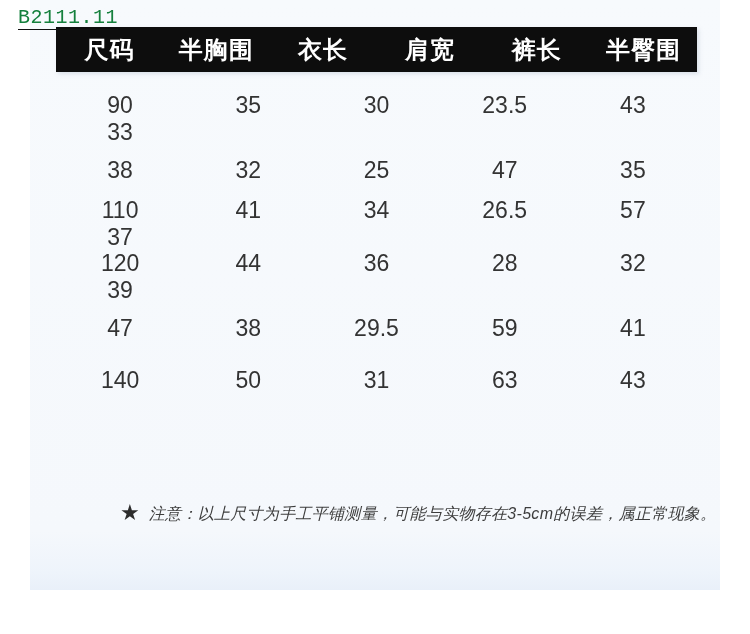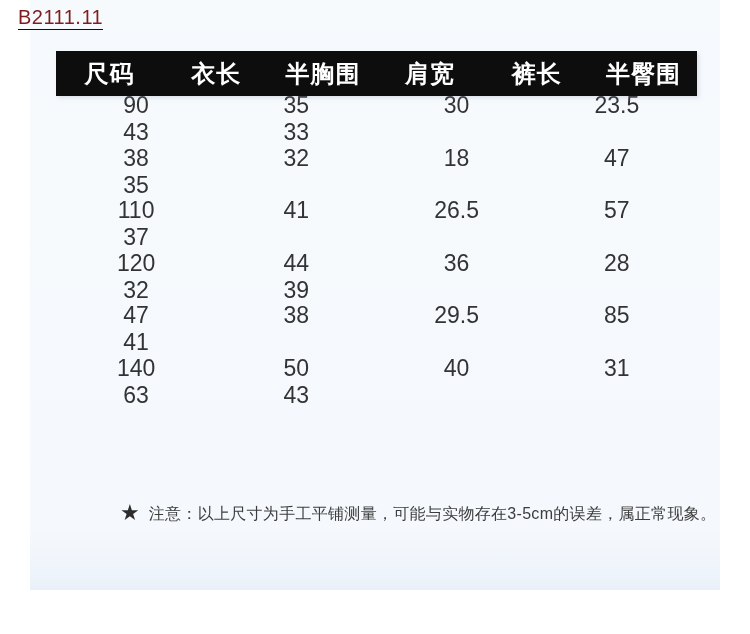--- a/index.html
+++ b/index.html
@@ -12,57 +12,56 @@
   }
   .panel {
     position: absolute;
     left: 30px; top: 0;
     width: 690px; height: 590px;
     background: linear-gradient(180deg, #f7fafd 0%, #f5f8fc 90%, #eef4fb 97%, #e9f0f9 100%);
   }
   .product-code {
     position: absolute;
     left: 18px; top: 6px;
-    font-family: Liberation Sans, sans-serif;
+    font-family: Liberation Mono, monospace;
     font-size: 20px;
     line-height: 23px;
-    color: #7f1d1d;
+    color: #15803d;
     letter-spacing: 0.5px;
     border-bottom: 1.5px solid #111111;
     padding-bottom: 0px;
     z-index: 3;
   }
   .header-bar {
     position: absolute;
     left: 56px; top: 27px;
     width: 641px; height: 45px;
     background: #0d0d0d;
     display: grid;
     grid-template-columns: repeat(6, 1fr);
     align-items: center;
     z-index: 2;
     box-shadow: 2px 2px 4px rgba(140,155,180,0.25);
-    margin-top: 24px;
   }
   .header-bar .hcell {
     color: #ffffff;
     font-size: 24px;
     font-weight: 700;
     text-align: center;
     letter-spacing: 1px;
     white-space: nowrap;
   }
   .rows {
     position: absolute;
     left: 56px; top: 92px;
     width: 641px;
   }
   .row {
     display: grid;
-    grid-template-columns: repeat(4, 1fr);
+    grid-template-columns: repeat(5, 1fr);
     align-items: center;
     height: 52.5px;
   }
   .row .cell {
     text-align: center;
     font-size: 23px;
     color: #333333;
     white-space: nowrap;
   }
   .note {
@@ -76,80 +75,81 @@
     font-size: 22px;
     line-height: 22px;
     color: #2c2c2c;
     margin-right: 9px;
     transform: translateY(-1px);
   }
   .note .note-text {
     font-size: 16px;
     color: #3d3d3d;
     letter-spacing: 0.3px;
+    font-style: italic;
   }
 </style>
 </head>
 <body>
 
 <div class="panel"></div>
 
 <div class="product-code">B2111.11</div>
 
 <div class="header-bar">
   <div class="hcell">尺码</div>
+  <div class="hcell">半胸围</div>
   <div class="hcell">衣长</div>
-  <div class="hcell">半胸围</div>
   <div class="hcell">肩宽</div>
   <div class="hcell">裤长</div>
   <div class="hcell">半臀围</div>
 </div>
 
 <div class="rows">
   <div class="row">
     <div class="cell">90</div>
     <div class="cell">35</div>
     <div class="cell">30</div>
     <div class="cell">23.5</div>
     <div class="cell">43</div>
     <div class="cell">33</div>
   </div>
   <div class="row">
     <div class="cell">38</div>
     <div class="cell">32</div>
-    <div class="cell">18</div>
+    <div class="cell">25</div>
     <div class="cell">47</div>
     <div class="cell">35</div>
   </div>
   <div class="row">
     <div class="cell">110</div>
     <div class="cell">41</div>
+    <div class="cell">34</div>
     <div class="cell">26.5</div>
     <div class="cell">57</div>
     <div class="cell">37</div>
   </div>
   <div class="row">
     <div class="cell">120</div>
     <div class="cell">44</div>
     <div class="cell">36</div>
     <div class="cell">28</div>
     <div class="cell">32</div>
     <div class="cell">39</div>
   </div>
   <div class="row">
     <div class="cell">47</div>
     <div class="cell">38</div>
     <div class="cell">29.5</div>
-    <div class="cell">85</div>
+    <div class="cell">59</div>
     <div class="cell">41</div>
   </div>
   <div class="row">
     <div class="cell">140</div>
     <div class="cell">50</div>
-    <div class="cell">40</div>
     <div class="cell">31</div>
     <div class="cell">63</div>
     <div class="cell">43</div>
   </div>
 </div>
 
 <div class="note">
   <span class="star">★</span>
   <span class="note-text">注意：以上尺寸为手工平铺测量，可能与实物存在3-5cm的误差，属正常现象。</span>
 </div>

